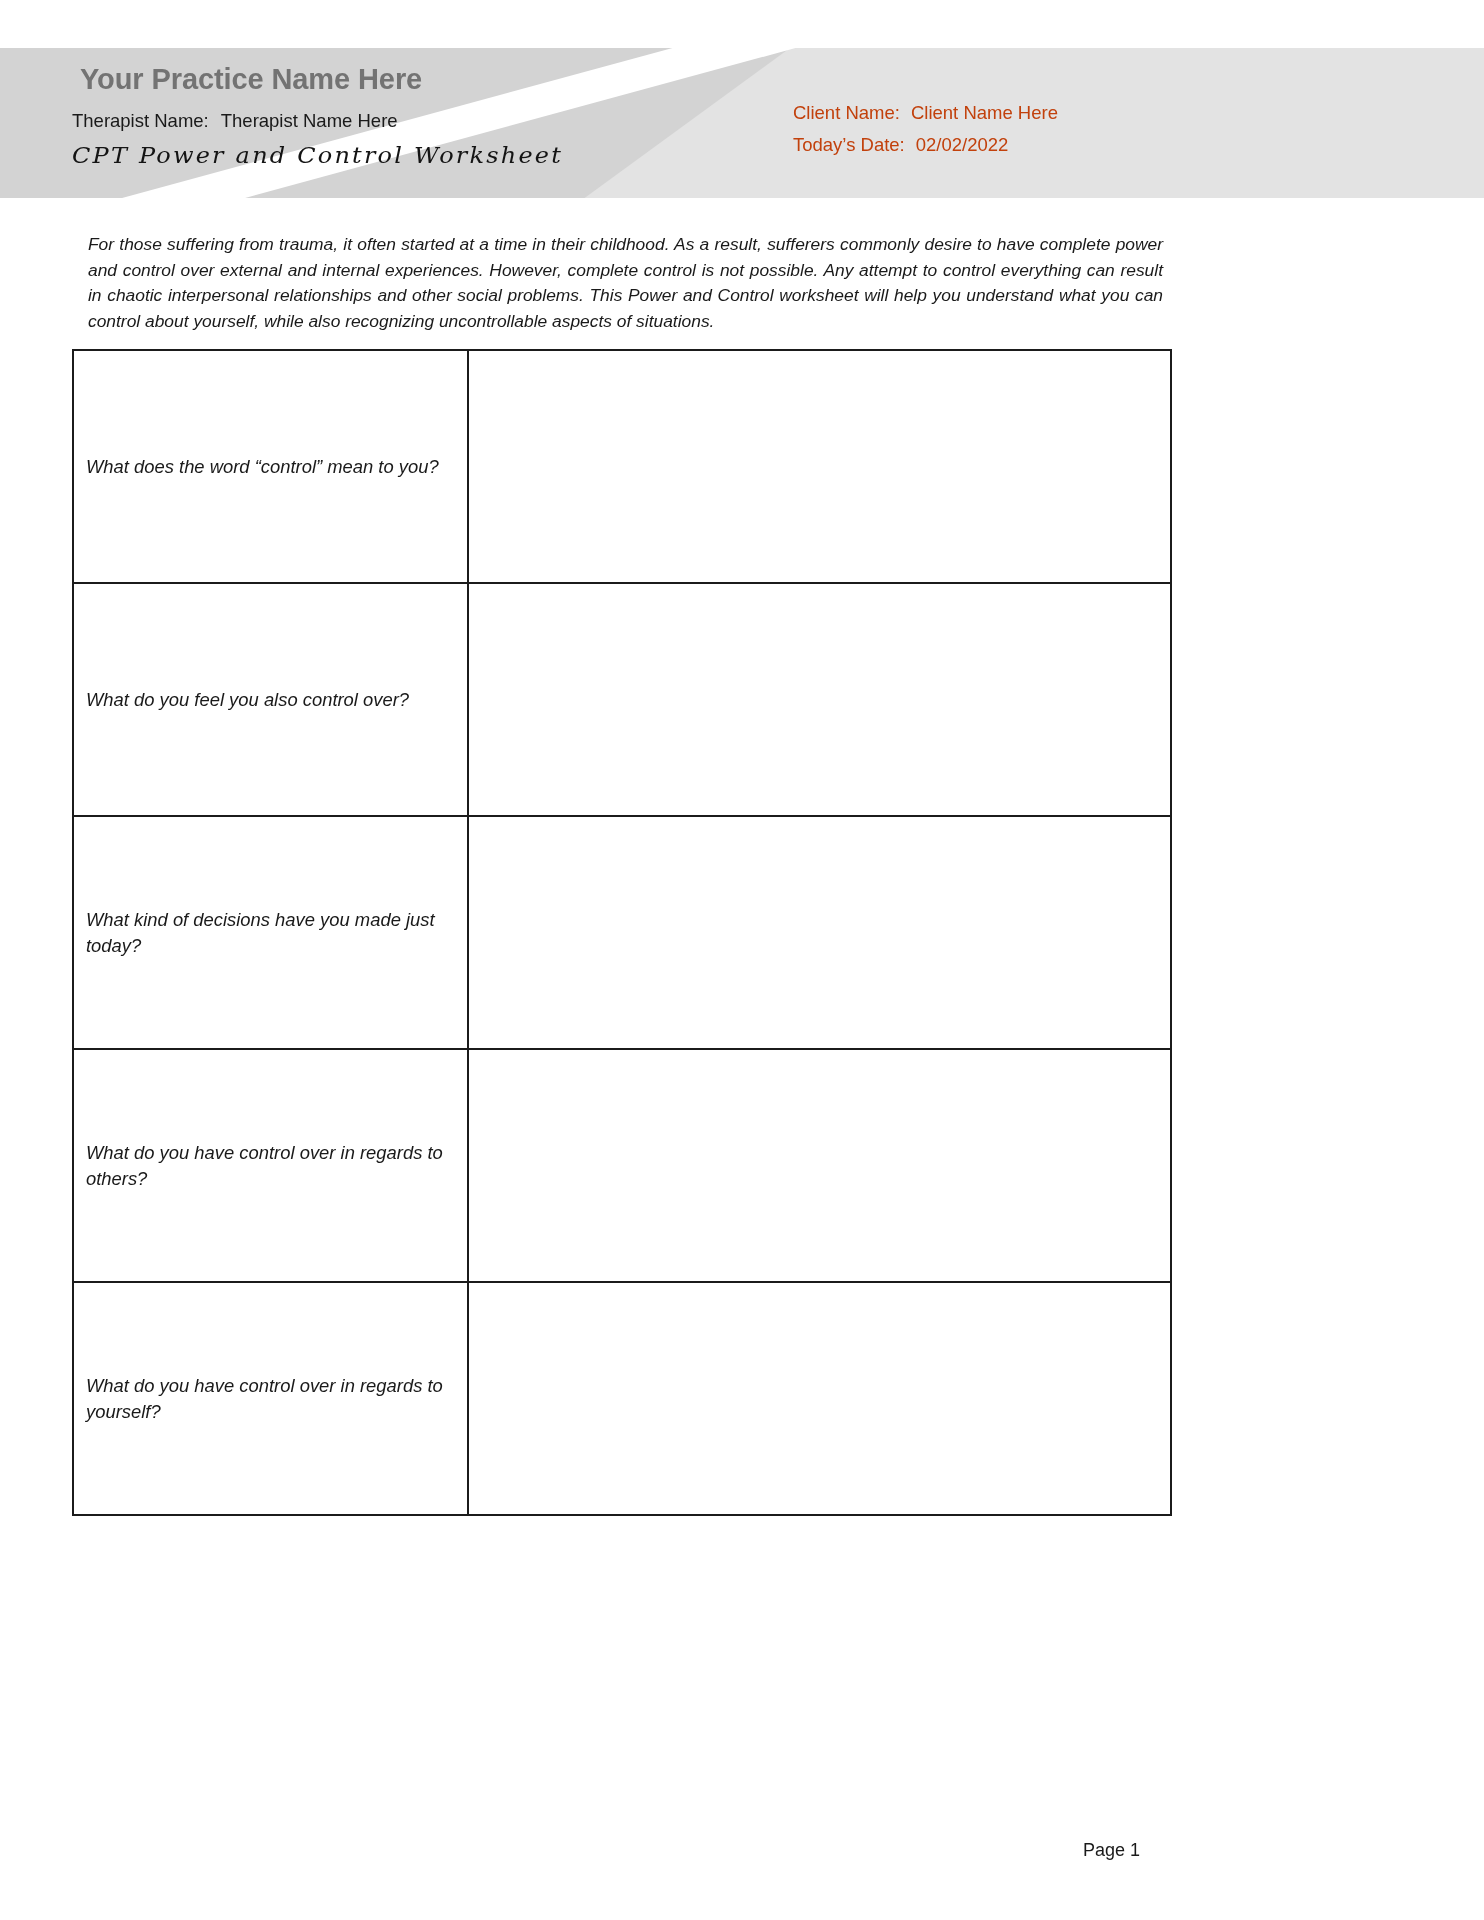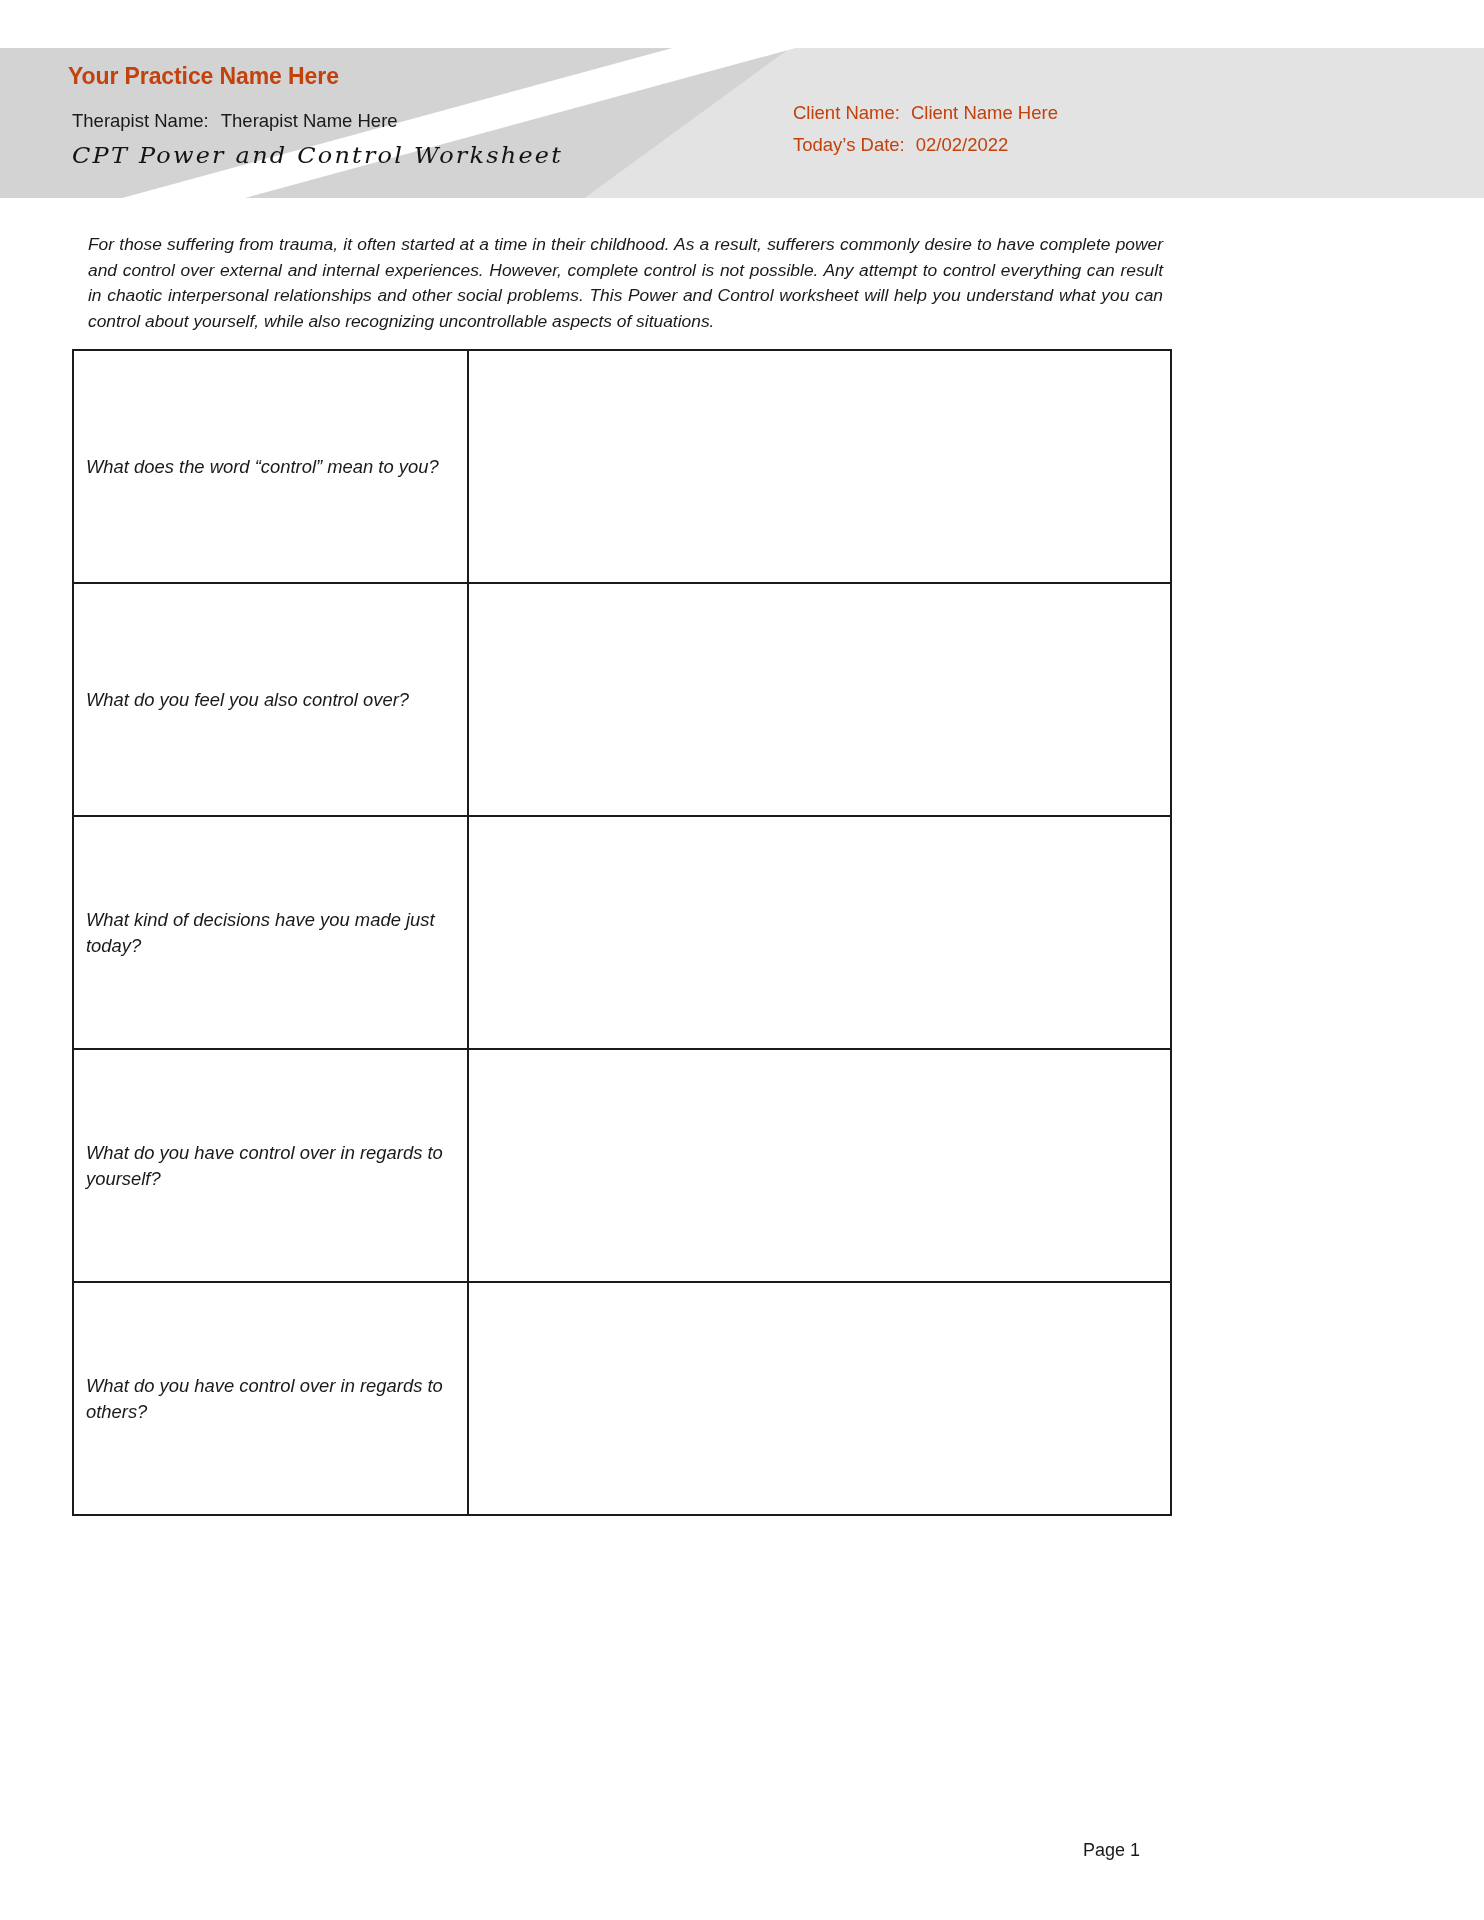--- a/index.html
+++ b/index.html
@@ -50,26 +50,26 @@
     -webkit-clip-path: polygon(53.7% 0, 100% 0, 100% 100%, 16.6% 100%);
     clip-path: polygon(53.7% 0, 100% 0, 100% 100%, 16.6% 100%);
   }
   .header-inner {
     position: absolute;
     left: 0; top: 0;
     width: 1484px; height: 150px;
   }
   .practice-name {
     position: absolute;
-    left: 68px;
+    left: 80px;
     top: 15px;
-    font-size: 23px;
+    font-size: 29px;
     font-weight: bold;
     letter-spacing: -0.1px;
-    color: #c2410c;
+    color: #737373;
     white-space: nowrap;
   }
   .therapist-line {
     position: absolute;
     left: 72px;
     top: 62px;
     font-size: 18.5px;
     color: #1a1a1a;
     white-space: nowrap;
   }
@@ -190,23 +190,23 @@
     </tr>
     <tr>
       <td class="q-cell">What do you feel you also control over?</td>
       <td class="a-cell"></td>
     </tr>
     <tr>
       <td class="q-cell">What kind of decisions have you made just today?</td>
       <td class="a-cell"></td>
     </tr>
     <tr>
+      <td class="q-cell">What do you have control over in regards to others?</td>
+      <td class="a-cell"></td>
+    </tr>
+    <tr>
       <td class="q-cell">What do you have control over in regards to yourself?</td>
-      <td class="a-cell"></td>
-    </tr>
-    <tr>
-      <td class="q-cell">What do you have control over in regards to others?</td>
       <td class="a-cell"></td>
     </tr>
   </tbody>
 </table>
 
 <div class="footer">Page 1</div>
 
 </body></html>

